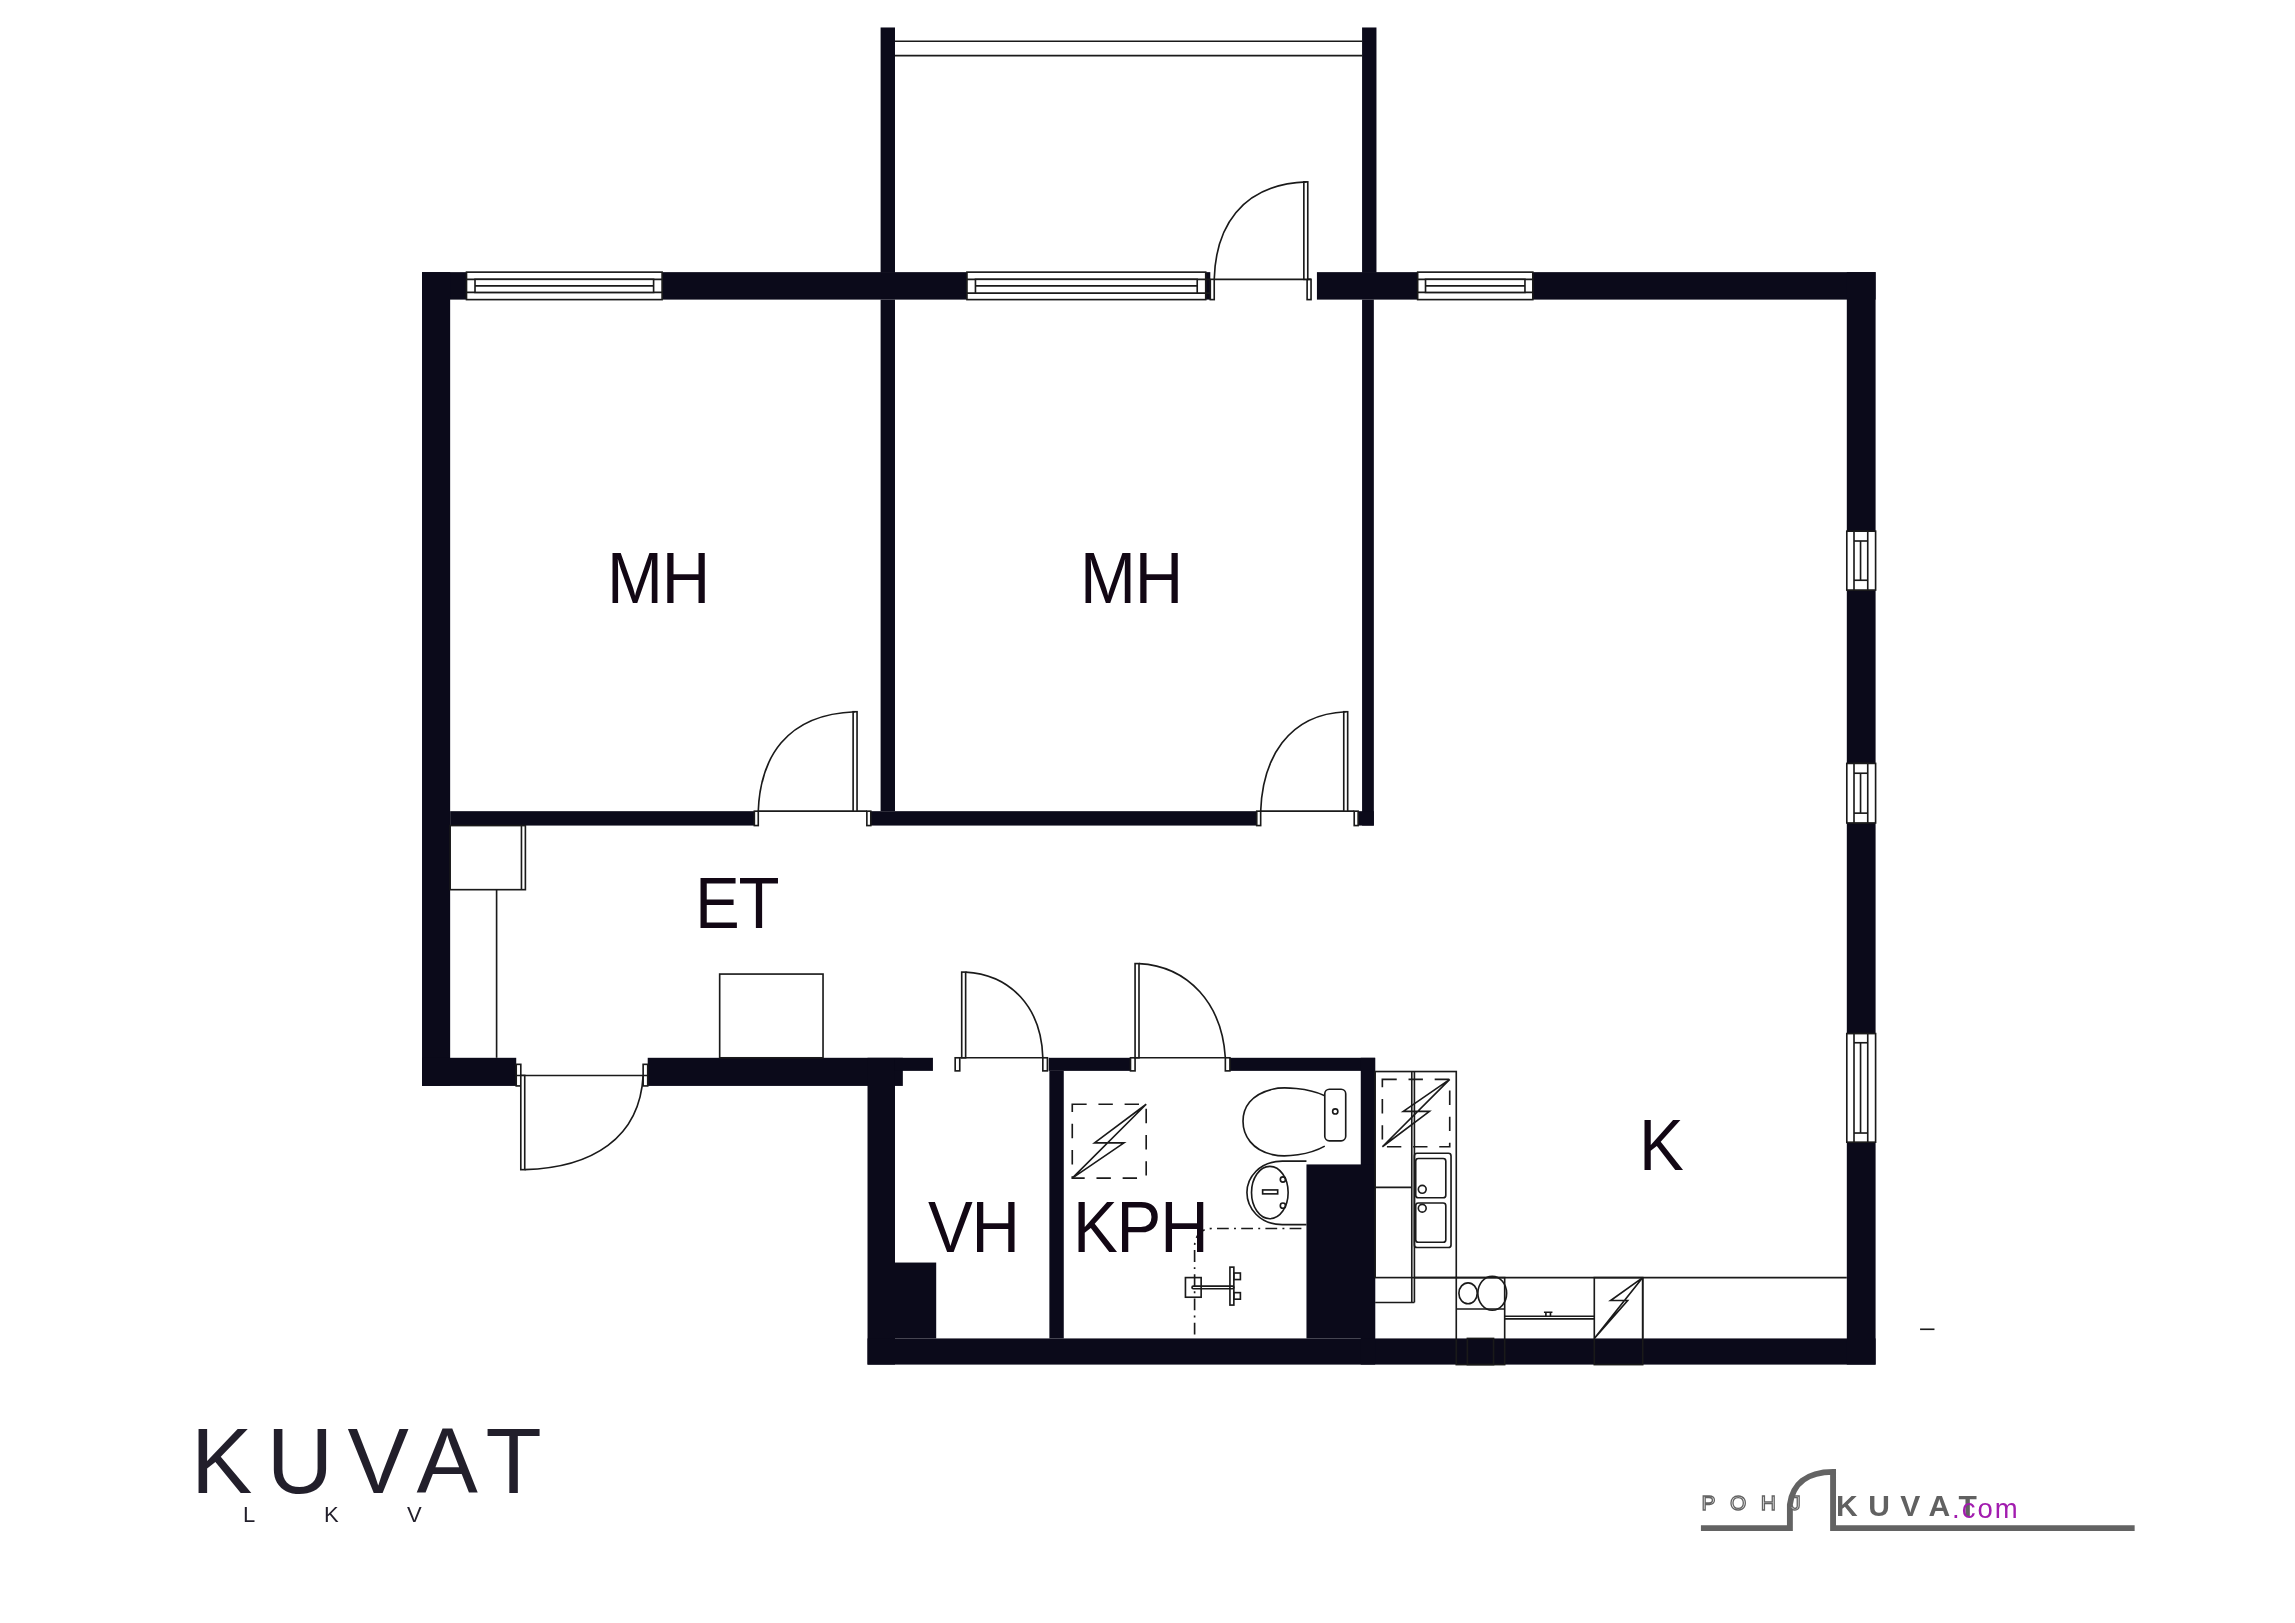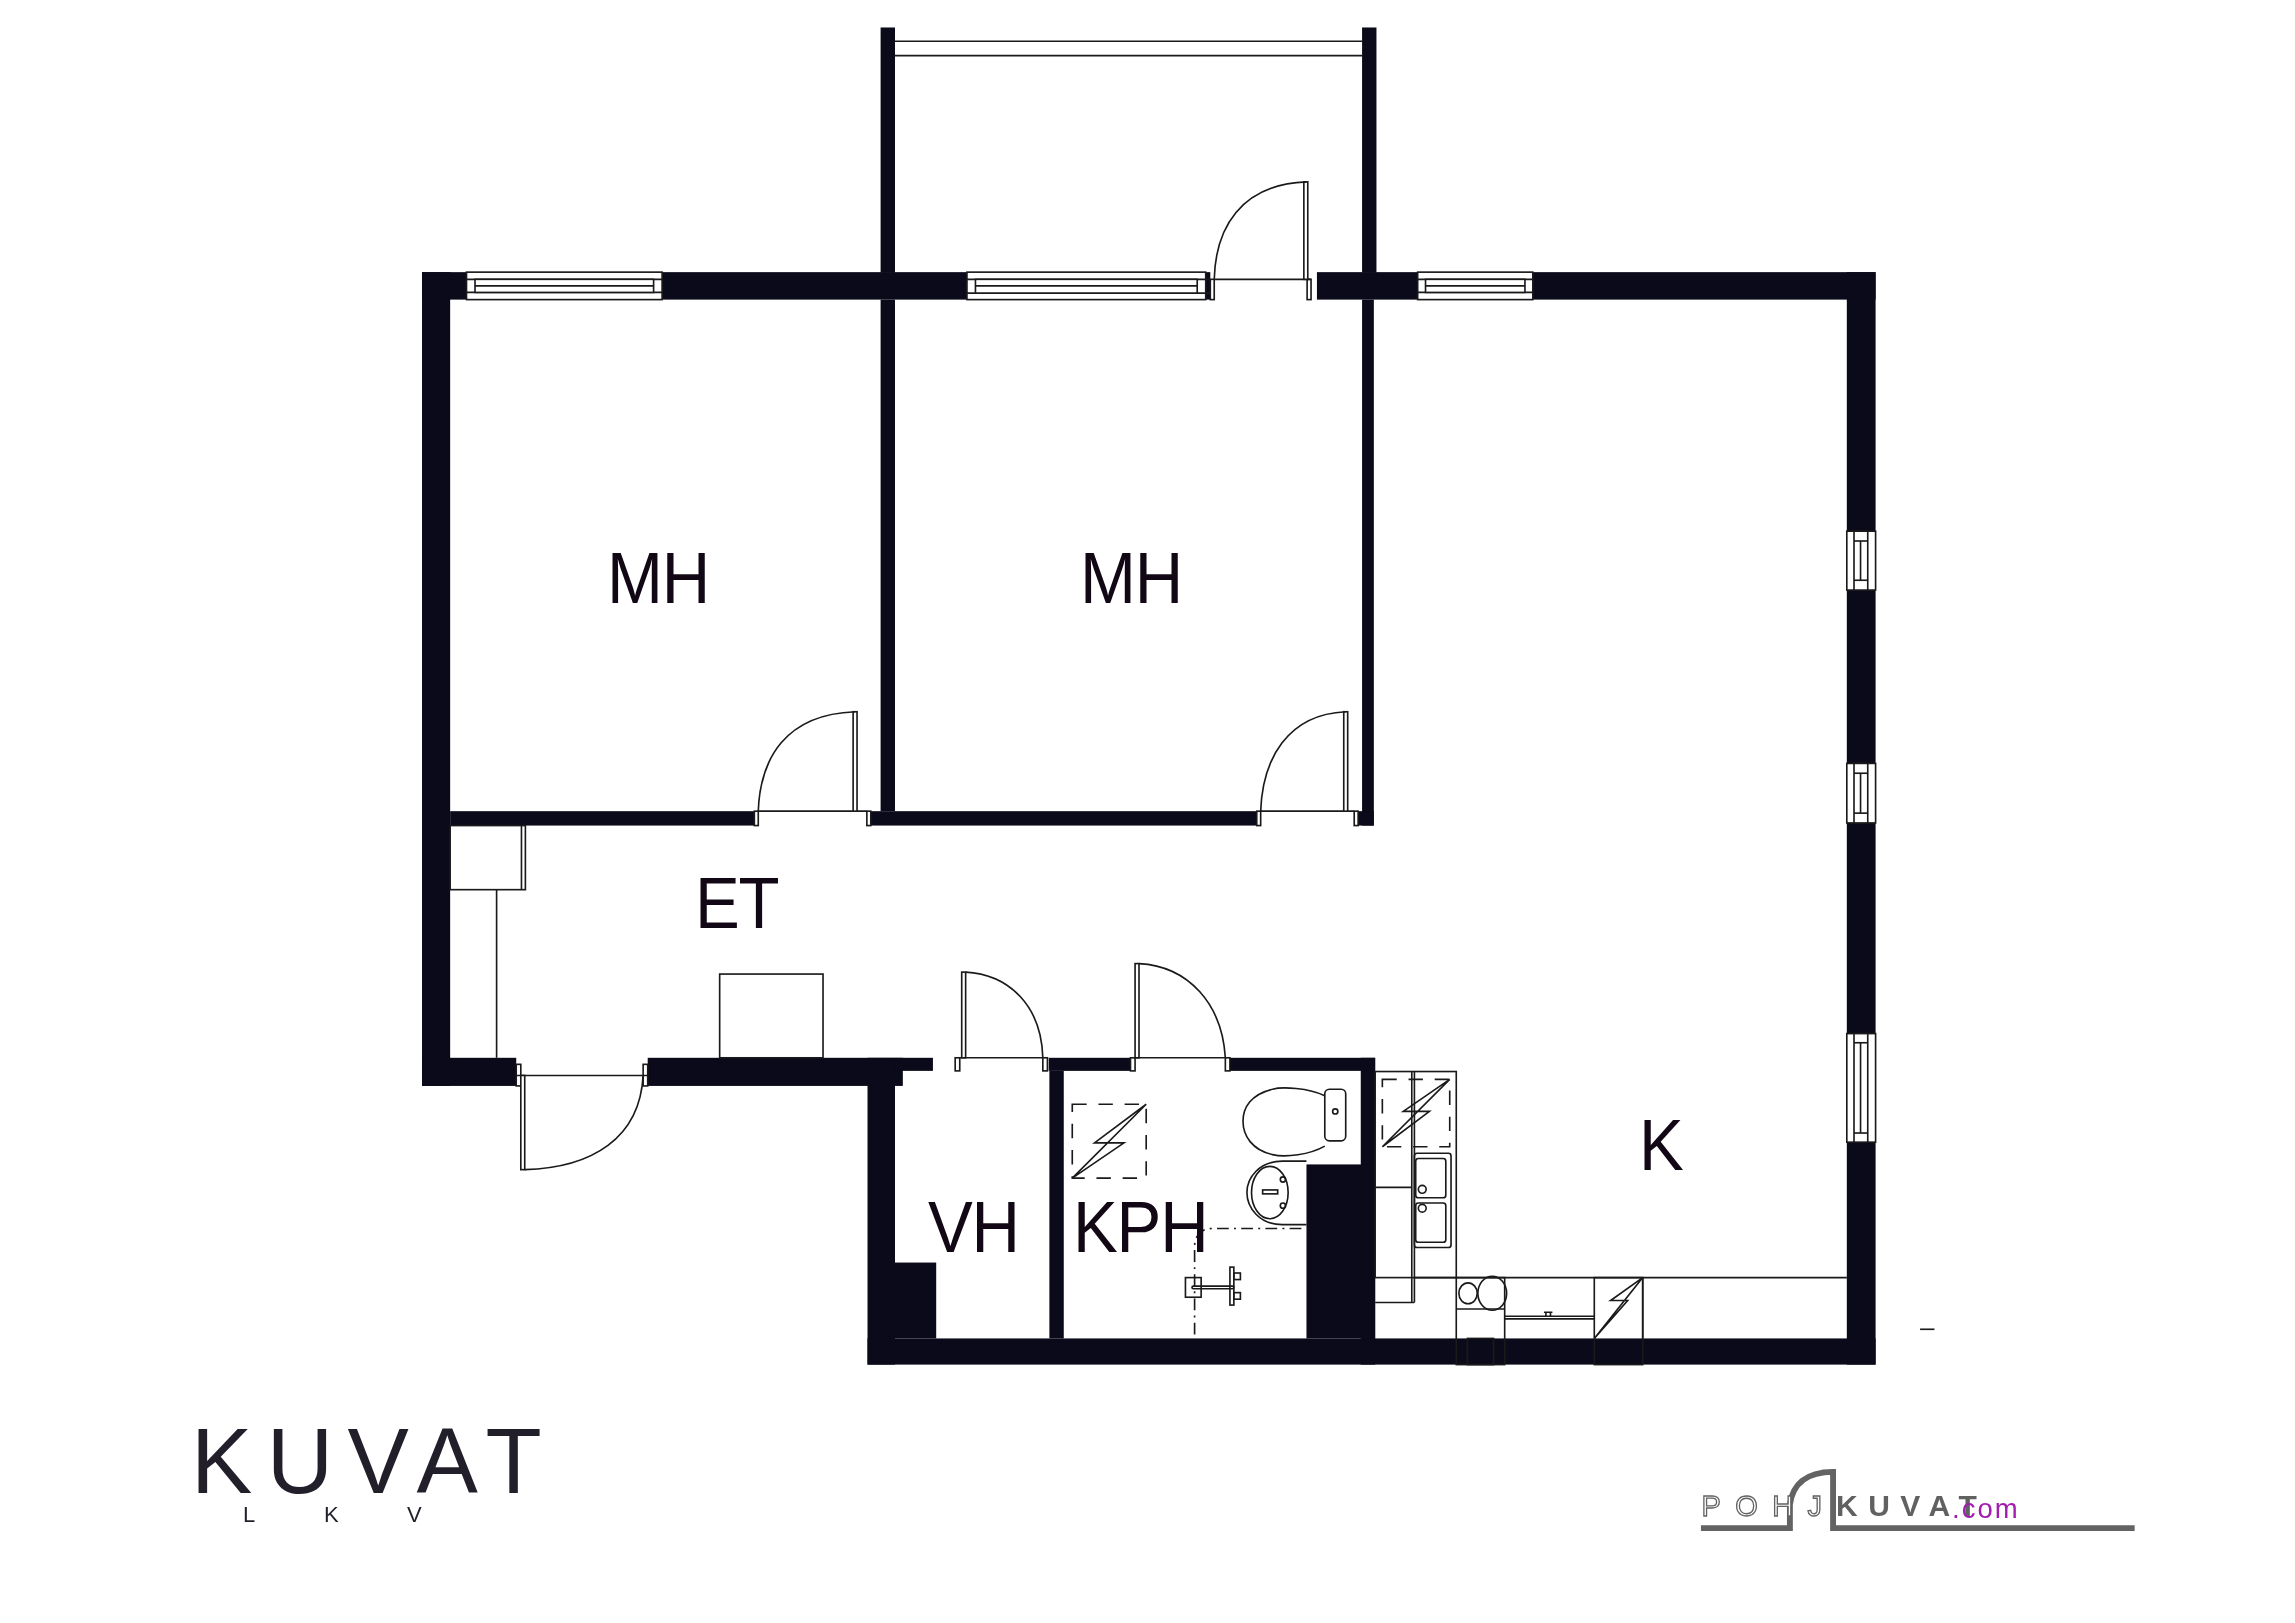--- a/index.html
+++ b/index.html
@@ -26,21 +26,21 @@
     position: absolute; left: 243px; top: 1504px;
     font-family: "Liberation Sans", sans-serif; color: #221f2b;
     font-size: 22px; line-height: 1;
   }
   .brand-lkv span { position: absolute; top: 0; }
   .pk {
     position: absolute; left: 1695px; top: 1491px;
     font-family: "Liberation Sans", sans-serif; line-height: 1; white-space: nowrap;
   }
   .pk-outline {
-    font-size: 29px; letter-spacing: 14.4px; color: #ffffff;
+    font-size: 21px; letter-spacing: 14.4px; color: #ffffff;
     -webkit-text-stroke: 1.3px #636363;
     position: absolute; left: 6.5px; top: 1.3px;
   }
   .pk-bold {
     font-size: 30px; letter-spacing: 10.5px; font-weight: 700; color: #616161;
     position: absolute; left: 141px; top: 0px; text-align: center;
   }
   .pk-com {
     font-size: 27.5px; letter-spacing: 2px; color: #a21caf;
     position: absolute; left: 257px; top: 3.9px;

